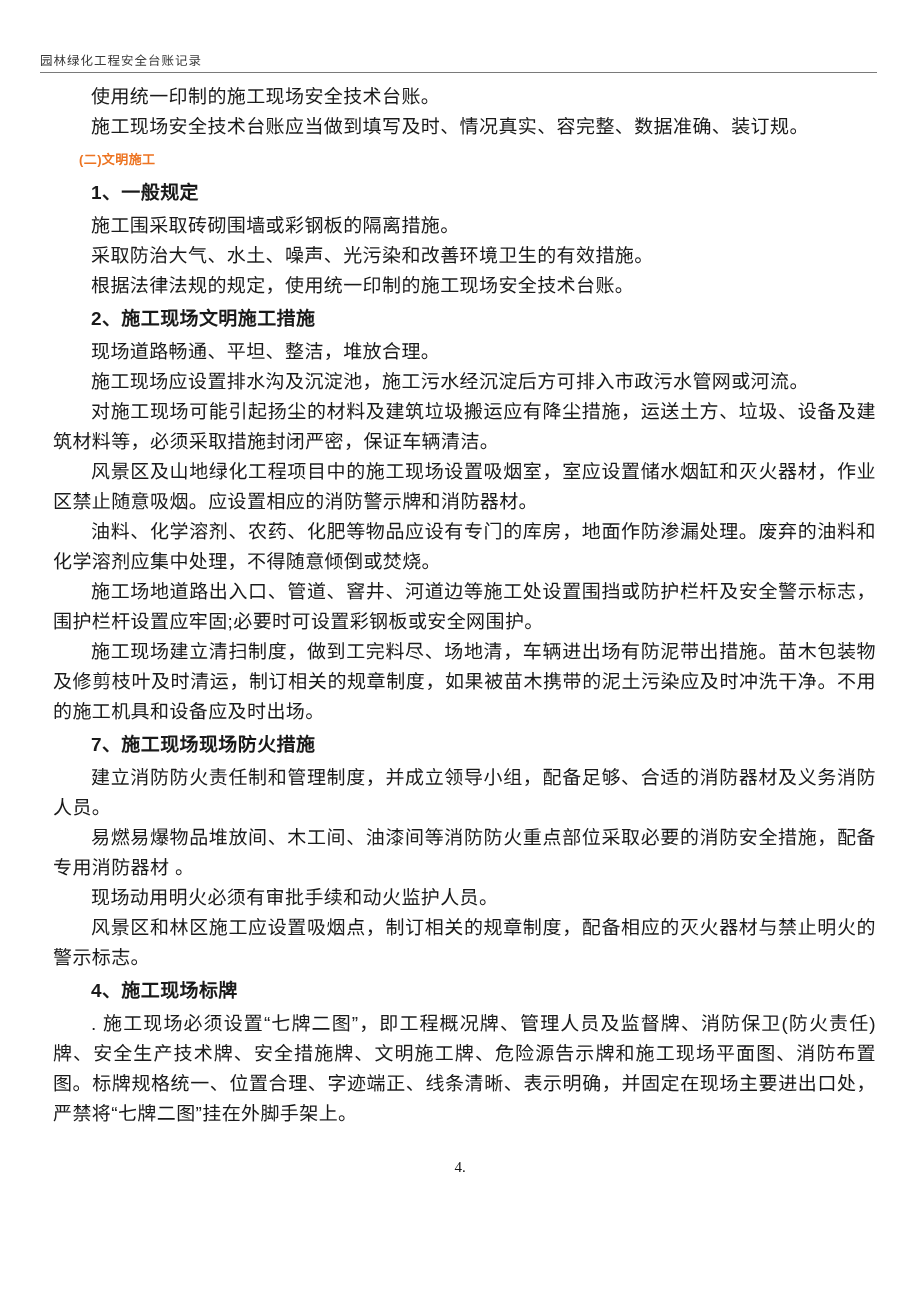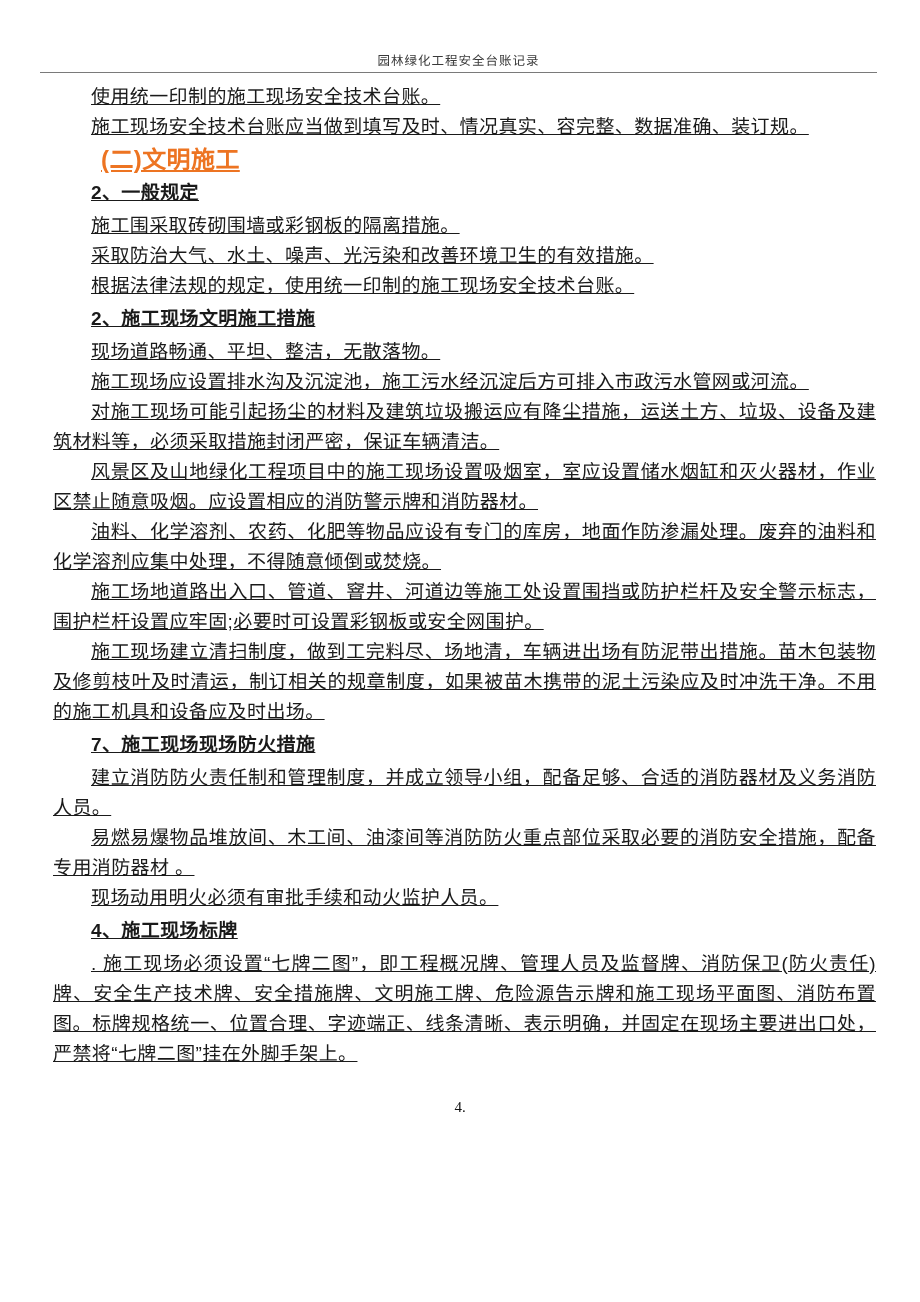--- a/index.html
+++ b/index.html
@@ -10,48 +10,47 @@
     font-family: "Liberation Sans", "DejaVu Sans", sans-serif;
     color: #1a1a1a;
     position: relative;
     overflow: hidden;
   }
   .page-header {
     margin: 0 43px 0 40px;
     padding-top: 50px;
     padding-bottom: 3px;
     border-bottom: 1px solid #7a7a7a;
-    text-align: center;
+    text-align: left;
   }
   .page-header .header-title {
     font-family: "Liberation Serif", "DejaVu Serif", serif;
     font-size: 12.5px;
     color: #3a3a3a;
     letter-spacing: 1px;
   }
   .doc-content {
     margin: 0 44px 0 53px;
     padding-top: 9px;
     font-size: 19px;
     line-height: 30px;
     letter-spacing: 0.4px;
     text-align: justify;
   }
   .doc-content p {
     margin: 0;
     text-indent: 2em;
-    text-decoration: underline;
   }
   .doc-content p.sub-heading {
     font-weight: 700;
     margin: 3px 0;
   }
   .doc-content p.section-heading {
     font-weight: 700;
-    font-size: 24px;
+    font-size: 13px;
     margin: 3px 0;
   }
   .page-footer {
     margin-top: 30px;
     text-align: center;
     font-family: "Liberation Serif", "DejaVu Serif", serif;
     font-size: 15px;
     color: #111111;
   }
 </style>
@@ -59,35 +58,36 @@
 <body>
 
 <div class="page-header">
   <span class="header-title">园林绿化工程安全台账记录</span>
 </div>
 
 <div class="doc-content">
   <p>使用统一印制的施工现场安全技术台账。</p>
   <p>施工现场安全技术台账应当做到填写及时、情况真实、容完整、数据准确、装订规。</p>
   <p class="section-heading" style="color:#ED7422;">(二)文明施工</p>
-  <p class="sub-heading">2、一般规定</p>
+  <p class="sub-heading">1、一般规定</p>
   <p>施工围采取砖砌围墙或彩钢板的隔离措施。</p>
   <p>采取防治大气、水土、噪声、光污染和改善环境卫生的有效措施。</p>
   <p>根据法律法规的规定，使用统一印制的施工现场安全技术台账。</p>
   <p class="sub-heading">2、施工现场文明施工措施</p>
-  <p>现场道路畅通、平坦、整洁，无散落物。</p>
+  <p>现场道路畅通、平坦、整洁，堆放合理。</p>
   <p>施工现场应设置排水沟及沉淀池，施工污水经沉淀后方可排入市政污水管网或河流。</p>
   <p>对施工现场可能引起扬尘的材料及建筑垃圾搬运应有降尘措施，运送土方、垃圾、设备及建筑材料等，必须采取措施封闭严密，保证车辆清洁。</p>
   <p>风景区及山地绿化工程项目中的施工现场设置吸烟室，室应设置储水烟缸和灭火器材，作业区禁止随意吸烟。应设置相应的消防警示牌和消防器材。</p>
   <p>油料、化学溶剂、农药、化肥等物品应设有专门的库房，地面作防渗漏处理。废弃的油料和化学溶剂应集中处理，不得随意倾倒或焚烧。</p>
   <p>施工场地道路出入口、管道、窨井、河道边等施工处设置围挡或防护栏杆及安全警示标志，围护栏杆设置应牢固;必要时可设置彩钢板或安全网围护。</p>
   <p>施工现场建立清扫制度，做到工完料尽、场地清，车辆进出场有防泥带出措施。苗木包装物及修剪枝叶及时清运，制订相关的规章制度，如果被苗木携带的泥土污染应及时冲洗干净。不用的施工机具和设备应及时出场。</p>
   <p class="sub-heading">7、施工现场现场防火措施</p>
   <p>建立消防防火责任制和管理制度，并成立领导小组，配备足够、合适的消防器材及义务消防人员。</p>
   <p>易燃易爆物品堆放间、木工间、油漆间等消防防火重点部位采取必要的消防安全措施，配备专用消防器材 。</p>
   <p>现场动用明火必须有审批手续和动火监护人员。</p>
+  <p>风景区和林区施工应设置吸烟点，制订相关的规章制度，配备相应的灭火器材与禁止明火的警示标志。</p>
   <p class="sub-heading">4、施工现场标牌</p>
   <p>. 施工现场必须设置“七牌二图”，即工程概况牌、管理人员及监督牌、消防保卫(防火责任)牌、安全生产技术牌、安全措施牌、文明施工牌、危险源告示牌和施工现场平面图、消防布置图。标牌规格统一、位置合理、字迹端正、线条清晰、表示明确，并固定在现场主要进出口处，严禁将“七牌二图”挂在外脚手架上。</p>
 </div>
 
 <div class="page-footer">
   <span>4.</span>
 </div>
 
 </body></html>

